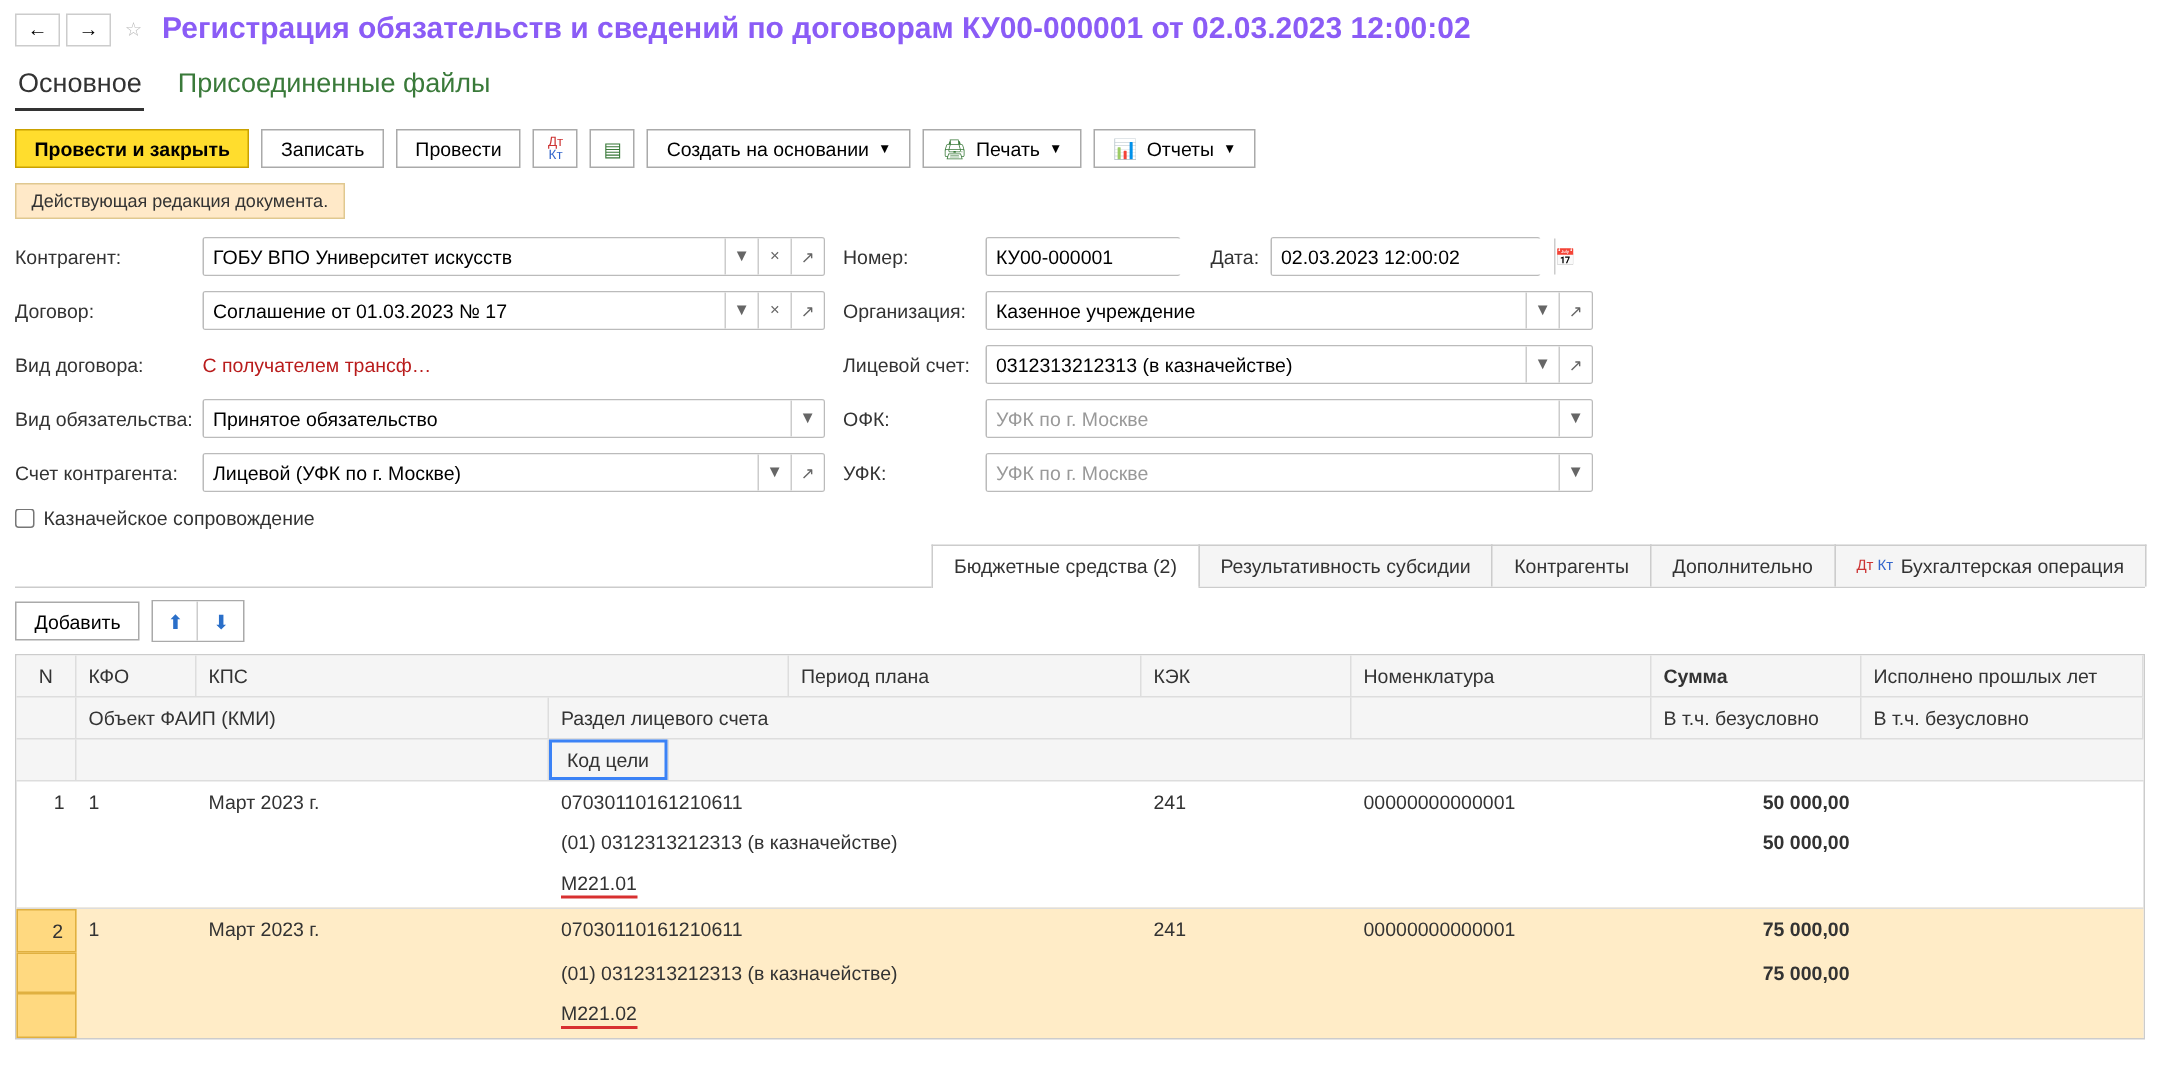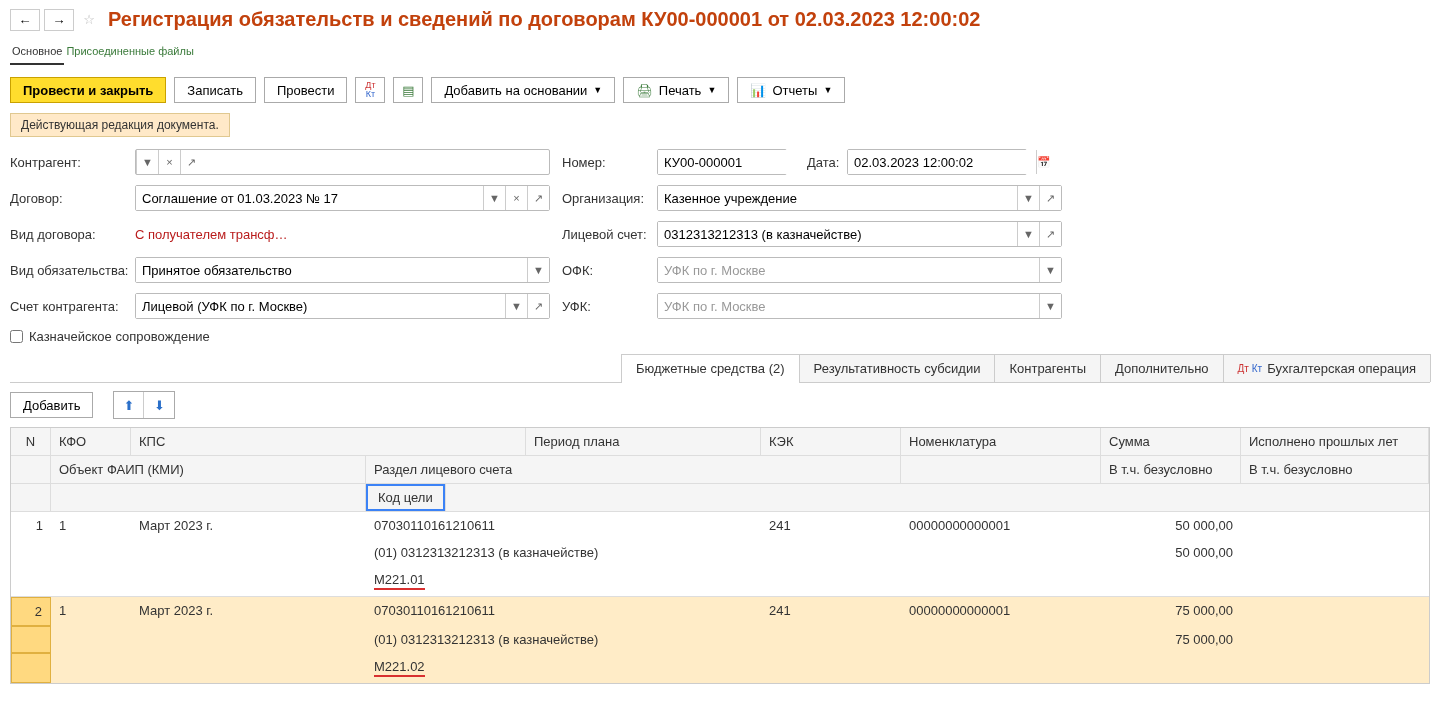--- a/index.html
+++ b/index.html
@@ -1,21 +1,21 @@
 <!DOCTYPE html>
 <html><head>
 <meta charset="utf-8">
 <style>
   * { box-sizing: border-box; margin: 0; padding: 0; }
   body { font-family: Arial, sans-serif; font-size: 13px; color: #333; background: #fff; padding: 8px 10px; }
   .top-nav { display: flex; align-items: center; gap: 4px; margin-bottom: 8px; }
   .nav-btn { width: 30px; height: 22px; border: 1px solid #ccc; background: #fff; display: flex; align-items: center; justify-content: center; cursor: pointer; }
   .star-icon { width: 22px; height: 22px; display: flex; align-items: center; justify-content: center; color: #bbb; }
-  .page-title { font-size: 20px; margin-left: 4px; color: #c2410c; }
-  .tabs-nav { display: flex; margin-bottom: 12px; font-size: 11px; }
+  .page-title { font-size: 20px; margin-left: 4px; color: #8b5cf6; }
+  .tabs-nav { display: flex; gap: 20px; margin-bottom: 12px; font-size: 18px; }
   .tabs-nav .tab { padding: 6px 2px; cursor: pointer; color: #333; }
   .tabs-nav .tab.active { border-bottom: 2px solid #333; }
   .tabs-nav .tab.link { color: #3a7a3a; }
   .toolbar { display: flex; align-items: center; gap: 8px; margin-bottom: 10px; }
   .btn { height: 26px; padding: 0 12px; border: 1px solid #aaa; background: #fff; cursor: pointer; display: inline-flex; align-items: center; gap: 6px; font-size: 13px; }
   .btn.yellow { background: #ffdd2d; border-color: #c9a100; font-weight: bold; }
   .btn.icon-only { width: 30px; padding: 0; justify-content: center; }
   .caret-down { font-size: 9px; }
   .status-bar { background: #ffe9c8; border: 1px solid #e0c890; padding: 4px 10px; display: inline-block; margin-bottom: 12px; font-size: 12px; }
   .form-grid { display: grid; grid-template-columns: 540px 500px; column-gap: 12px; row-gap: 10px; margin-bottom: 10px; }
@@ -23,33 +23,33 @@
   .form-label { width: 125px; font-size: 13px; flex-shrink: 0; }
   .form-input-group { display: flex; border: 1px solid #bbb; border-radius: 2px; flex: 1; }
   .form-input { flex: 1; height: 24px; padding: 2px 6px; border: none; font-size: 13px; outline: none; }
   .form-input.readonly { color: #999; }
   .input-btn { width: 22px; height: 24px; border: none; border-left: 1px solid #ccc; background: #fff; cursor: pointer; display: flex; align-items: center; justify-content: center; font-size: 11px; color: #666; }
   .form-text { font-size: 13px; color: #b91c1c; }
   .checkbox-row { display: flex; align-items: center; gap: 6px; margin-bottom: 10px; }
   .sub-tabs { display: flex; border-bottom: 1px solid #ccc; margin-bottom: 8px; justify-content: flex-end; }
   .sub-tab { padding: 6px 14px; border: 1px solid #ccc; border-bottom: none; margin-right: -1px; background: #f5f5f5; cursor: pointer; font-size: 13px; display: flex; align-items: center; gap: 5px; position: relative; }
   .sub-tab.active { background: #fff; margin-bottom: -1px; padding-bottom: 7px; }
-  .sub-toolbar { display: flex; align-items: center; gap: 20px; margin-bottom: 8px; }
+  .sub-toolbar { display: flex; align-items: center; gap: 8px; margin-bottom: 8px; }
   .table { border: 1px solid #ccc; width: 100%; }
   .thead-row { display: flex; background: #f5f5f5; }
   .thead-row.sub { border-top: 1px solid #ddd; }
   .th { padding: 6px 8px; border-right: 1px solid #ddd; font-size: 13px; }
   .th.highlighted { border: 2px solid #3b82f6; padding: 4px 10px; }
   .col-n { width: 40px; text-align: center; }
   .col-kfo { width: 80px; }
   .col-period { width: 235px; }
   .col-kps { width: 395px; }
   .col-kek { width: 140px; }
   .col-nom { width: 200px; }
-  .col-sum { width: 140px; text-align: right; }
+  .col-sum { width: 140px; text-align: right; font-weight: bold; }
   .col-isp { flex: 1; }
   .col-faip { width: 315px; }
   .col-razdel { width: 535px; }
   .col-vtch1 { width: 140px; }
   .col-vtch2 { flex: 1; }
   .tbody-group { border-top: 1px solid #ddd; }
   .tbody-row { display: flex; }
   .td { padding: 6px 8px; font-size: 13px; }
   .underline-red { display: inline-block; border-bottom: 2px solid #d83030; padding-bottom: 1px; }
   .tbody-group.selected { background: #ffecc7; }
@@ -77,21 +77,21 @@
   <button class="btn yellow">Провести и закрыть</button>
   <button class="btn">Записать</button>
   <button class="btn">Провести</button>
   <button class="btn icon-only">
       <span style="font-size:9px; line-height:1;"><span style="color:#c33;">Дт</span><br><span style="color:#36c;">Кт</span></span>
     </button>
   <button class="btn icon-only">
       <span style="color:#3a7a3a;">▤</span>
     </button>
   <button class="btn">
-      <span>Добавить на основании</span> 
+      <span>Создать на основании</span> 
       <span class="caret-down">▼</span>
     </button>
   <button class="btn">
       <span style="color:#3a7a3a;">🖨</span> 
       <span>Печать</span> 
       <span class="caret-down">▼</span>
     </button>
   <button class="btn">
       <span style="color:#3a7a3a;">📊</span> 
       <span>Отчеты</span> 
@@ -99,20 +99,21 @@
     </button>
 </div>
 
 <div class="status-bar">Действующая редакция документа.</div>
 
 <div class="form-grid">
 
   <div class="form-row">
     <label class="form-label">Контрагент:</label>
     <div class="form-input-group">
+      <input class="form-input" value="ГОБУ ВПО Университет искусств" style="">
       <button class="input-btn">▼</button>
       <button class="input-btn">×</button>
       <button class="input-btn">↗</button>
     </div>
   </div>
 
   <div class="inner-row">
     <div class="form-row" style="flex:0 0 auto;">
       <label class="form-label" style="width:95px;">Номер:</label>
       <div class="form-input-group" style="width:130px;">

